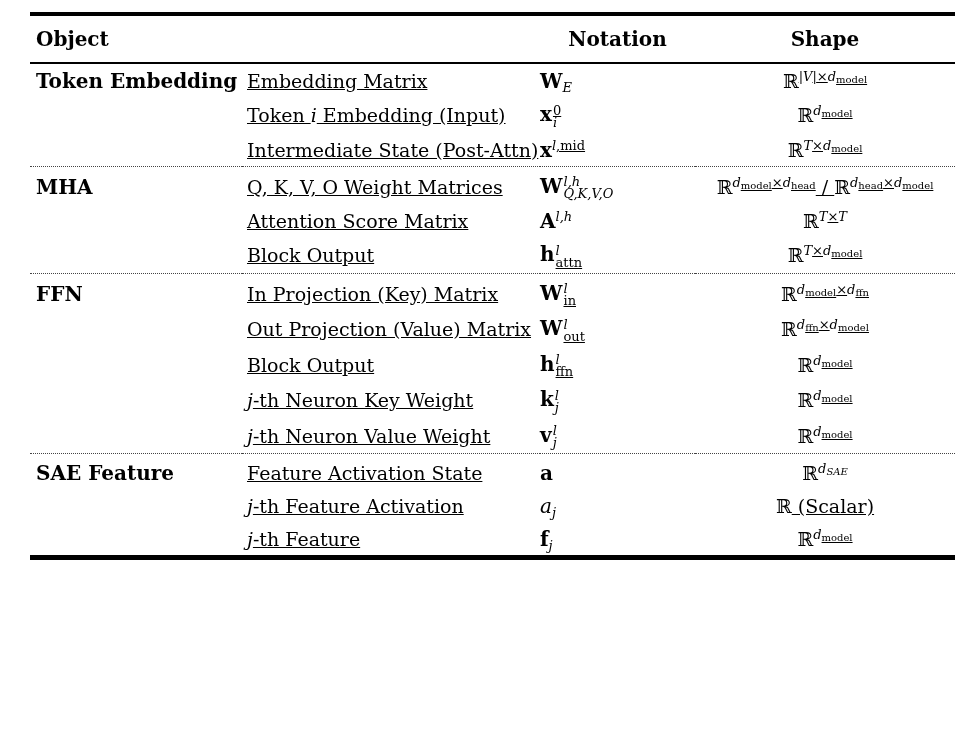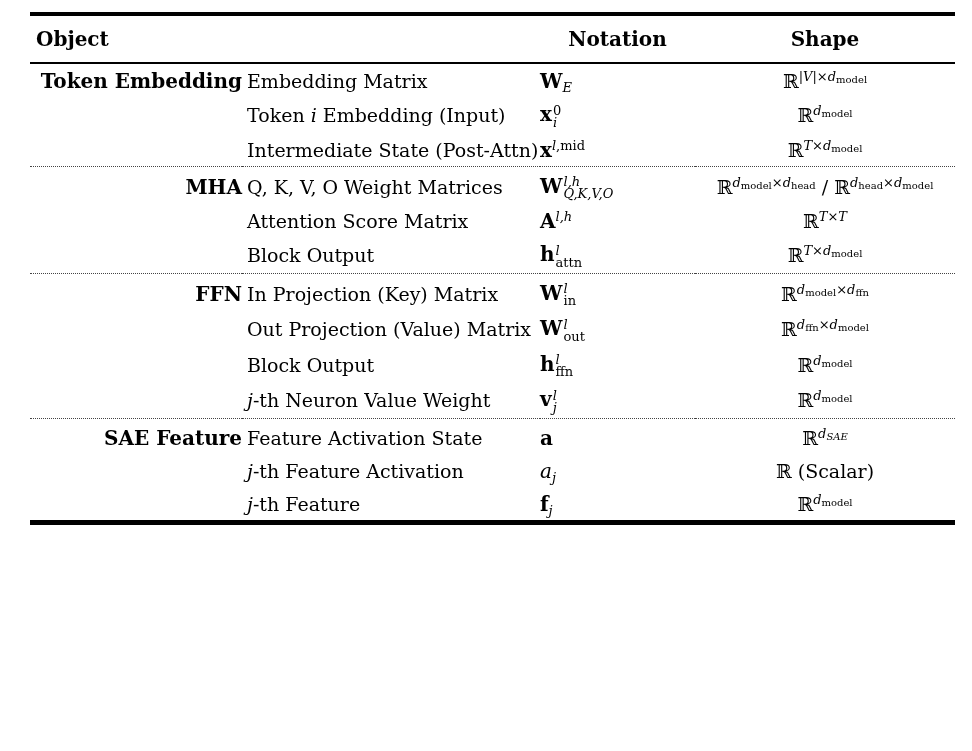--- a/index.html
+++ b/index.html
@@ -29,26 +29,26 @@
     padding:0;
   }
   th.h-object{text-align:left;padding-left:6px;}
   th.h-center{text-align:center;}
   tbody td{
     padding:6px 0 5px 0;
     vertical-align:middle;
     line-height:22px;
   }
   tr.group-start td{border-top:1.5px dotted #444;padding-top:8px;}
-  td.c-obj{font-weight:bold;font-size:20px;padding-left:6px;white-space:nowrap;text-align:right;}
+  td.c-obj{font-weight:bold;font-size:20px;padding-left:6px;white-space:nowrap;}
   td.c-desc{text-align:left;padding-left:5px;white-space:nowrap;}
   td.c-not{white-space:nowrap;font-size:20px;}
   td.c-shape{text-align:center;white-space:nowrap;}
   
-  .s-r{font-style:normal;}
+  .s-r{font-style:normal;text-decoration:underline;}
   .s-i{font-style:italic;}
   .s-b{font-weight:bold;font-style:normal;}
   .s-bb{font-family:"DejaVu Serif","DejaVu Sans",serif;font-style:normal;}
   .c-not sup,.c-shape sup,.c-desc sup{
     font-size:13px;line-height:0;vertical-align:7px;margin-top:6px;
   }
   .c-not sub,.c-shape sub,.c-desc sub{
     font-size:13px;line-height:0;vertical-align:-4px;
   }
   sup sub{
@@ -154,20 +154,29 @@
           <td class="c-obj"></td>
           <td class="c-desc"><span class="s-r">Block Output</span></td>
           <td class="c-not"><span class="s-b">h</span><span class="stack">
               <span class="st"><span class="s-i">l</span></span>
               <span class="sb"><span class="s-r">ffn</span></span>
             </span></td>
           <td class="c-shape"><span class="s-bb">ℝ</span><sup><span class="s-i">d</span><sub><span class="s-r">model</span></sub></sup></td>
         </tr>
         <tr>
           <td class="c-obj"></td>
+          <td class="c-desc"><span class="s-i">j</span><span class="s-r">-th Neuron Key Weight</span></td>
+          <td class="c-not"><span class="s-b">k</span><span class="stack">
+              <span class="st"><span class="s-i">l</span></span>
+              <span class="sb"><span class="s-i">j</span></span>
+            </span></td>
+          <td class="c-shape"><span class="s-bb">ℝ</span><sup><span class="s-i">d</span><sub><span class="s-r">model</span></sub></sup></td>
+        </tr>
+        <tr>
+          <td class="c-obj"></td>
           <td class="c-desc"><span class="s-i">j</span><span class="s-r">-th Neuron Value Weight</span></td>
           <td class="c-not"><span class="s-b">v</span><span class="stack">
               <span class="st"><span class="s-i">l</span></span>
               <span class="sb"><span class="s-i">j</span></span>
             </span></td>
           <td class="c-shape"><span class="s-bb">ℝ</span><sup><span class="s-i">d</span><sub><span class="s-r">model</span></sub></sup></td>
         </tr>
         <tr class="group-start">
           <td class="c-obj">SAE Feature</td>
           <td class="c-desc"><span class="s-r">Feature Activation State</span></td>

